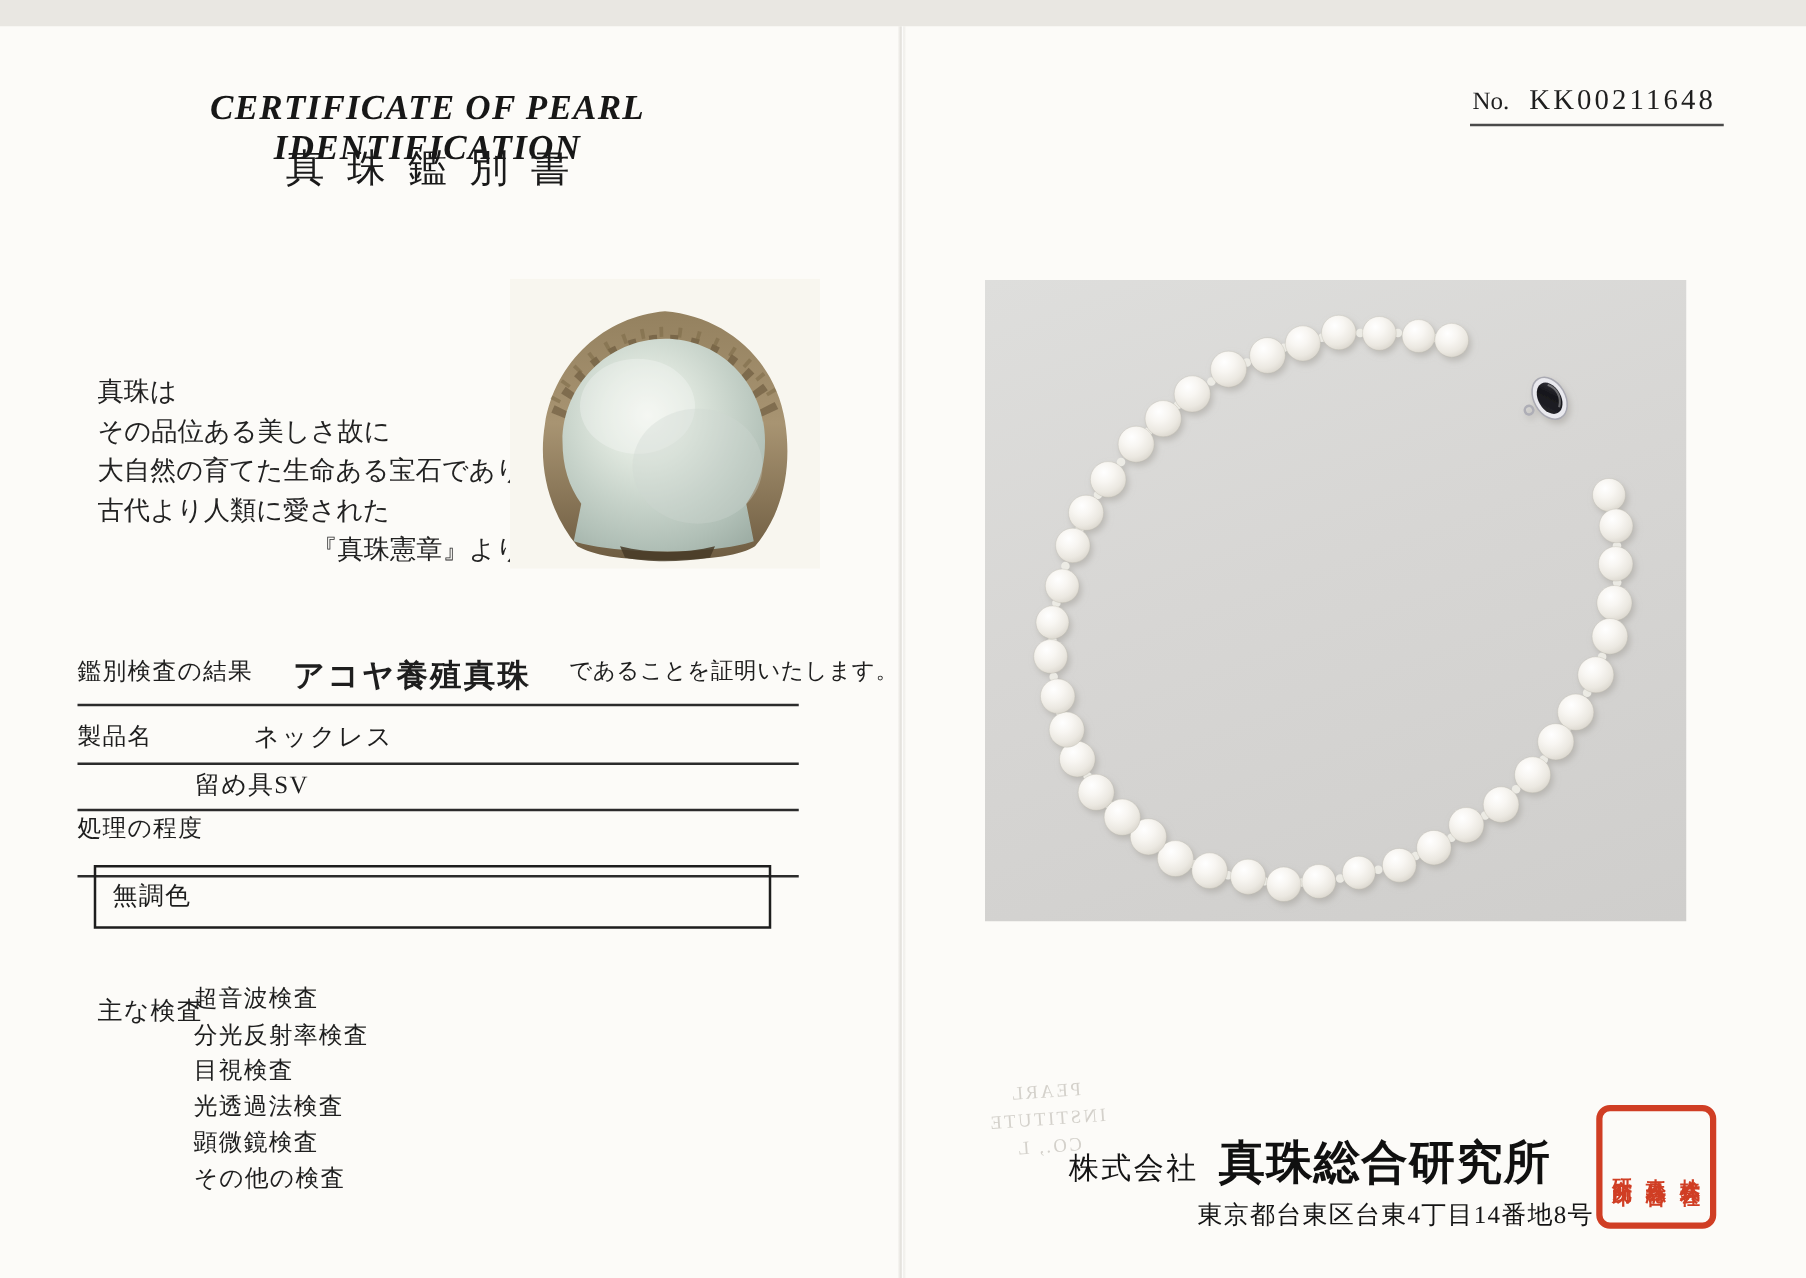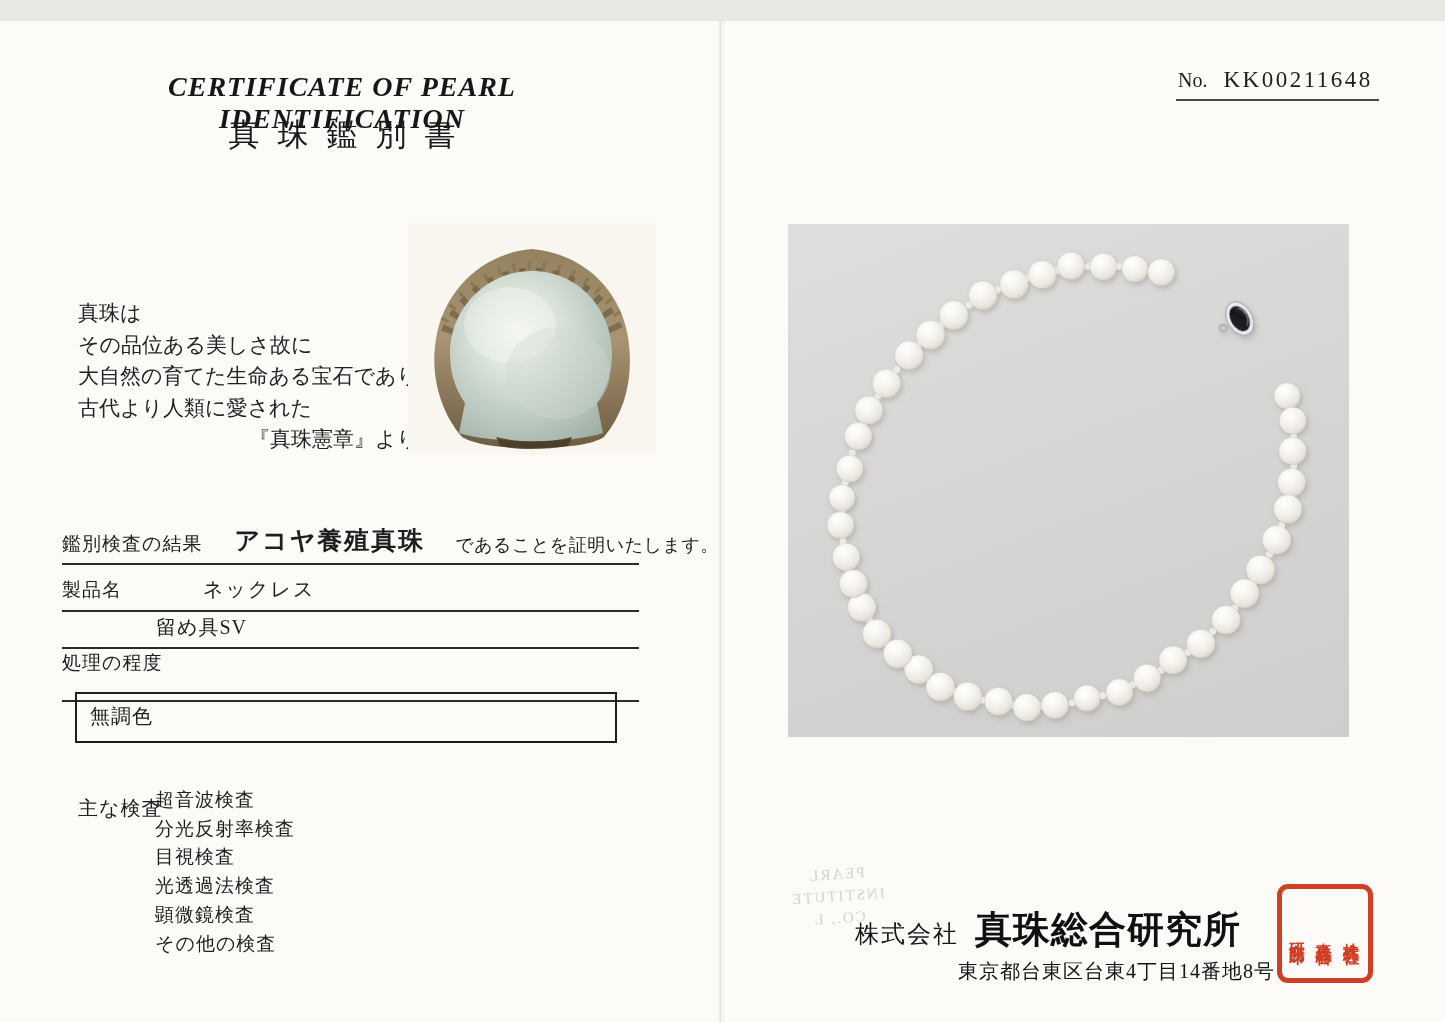--- a/index.html
+++ b/index.html
@@ -28,21 +28,21 @@
     font-size:31px;letter-spacing:18px;text-indent:18px;font-weight:500;color:#1a1a1a;
   }
   .poem{left:78px;top:277px;font-size:21px;line-height:31.5px;color:#222;}
   .poem .attrib{margin-left:136px;text-align:right;}
 
   .shell-photo{left:408px;top:202px;width:248px;height:232px;}
 
   .form-line{
     position:absolute;left:62px;width:577px;
     border-bottom:2px solid #2b2b2b;
-    display:flex;align-items:flex-end;white-space:nowrap;
+    display:flex;align-items:flex-start;white-space:nowrap;
   }
   .fl-label{font-size:19px;letter-spacing:1px;}
   #result-line{top:503px;padding-bottom:6px;}
   .result-value{font-size:25px;font-weight:bold;margin-left:32px;letter-spacing:2px;}
   .result-suffix{font-size:18px;margin-left:30px;letter-spacing:0.5px;}
   #product-line{top:555px;padding-bottom:7px;gap:41px;}
   .product-value{font-size:20px;margin-left:40px;letter-spacing:2px;}
   #clasp-line{top:593px;padding-bottom:6px;}
   .clasp-value{font-size:20px;margin-left:94px;letter-spacing:1px;}
   #treatment-line{top:629px;padding-bottom:24px;}

